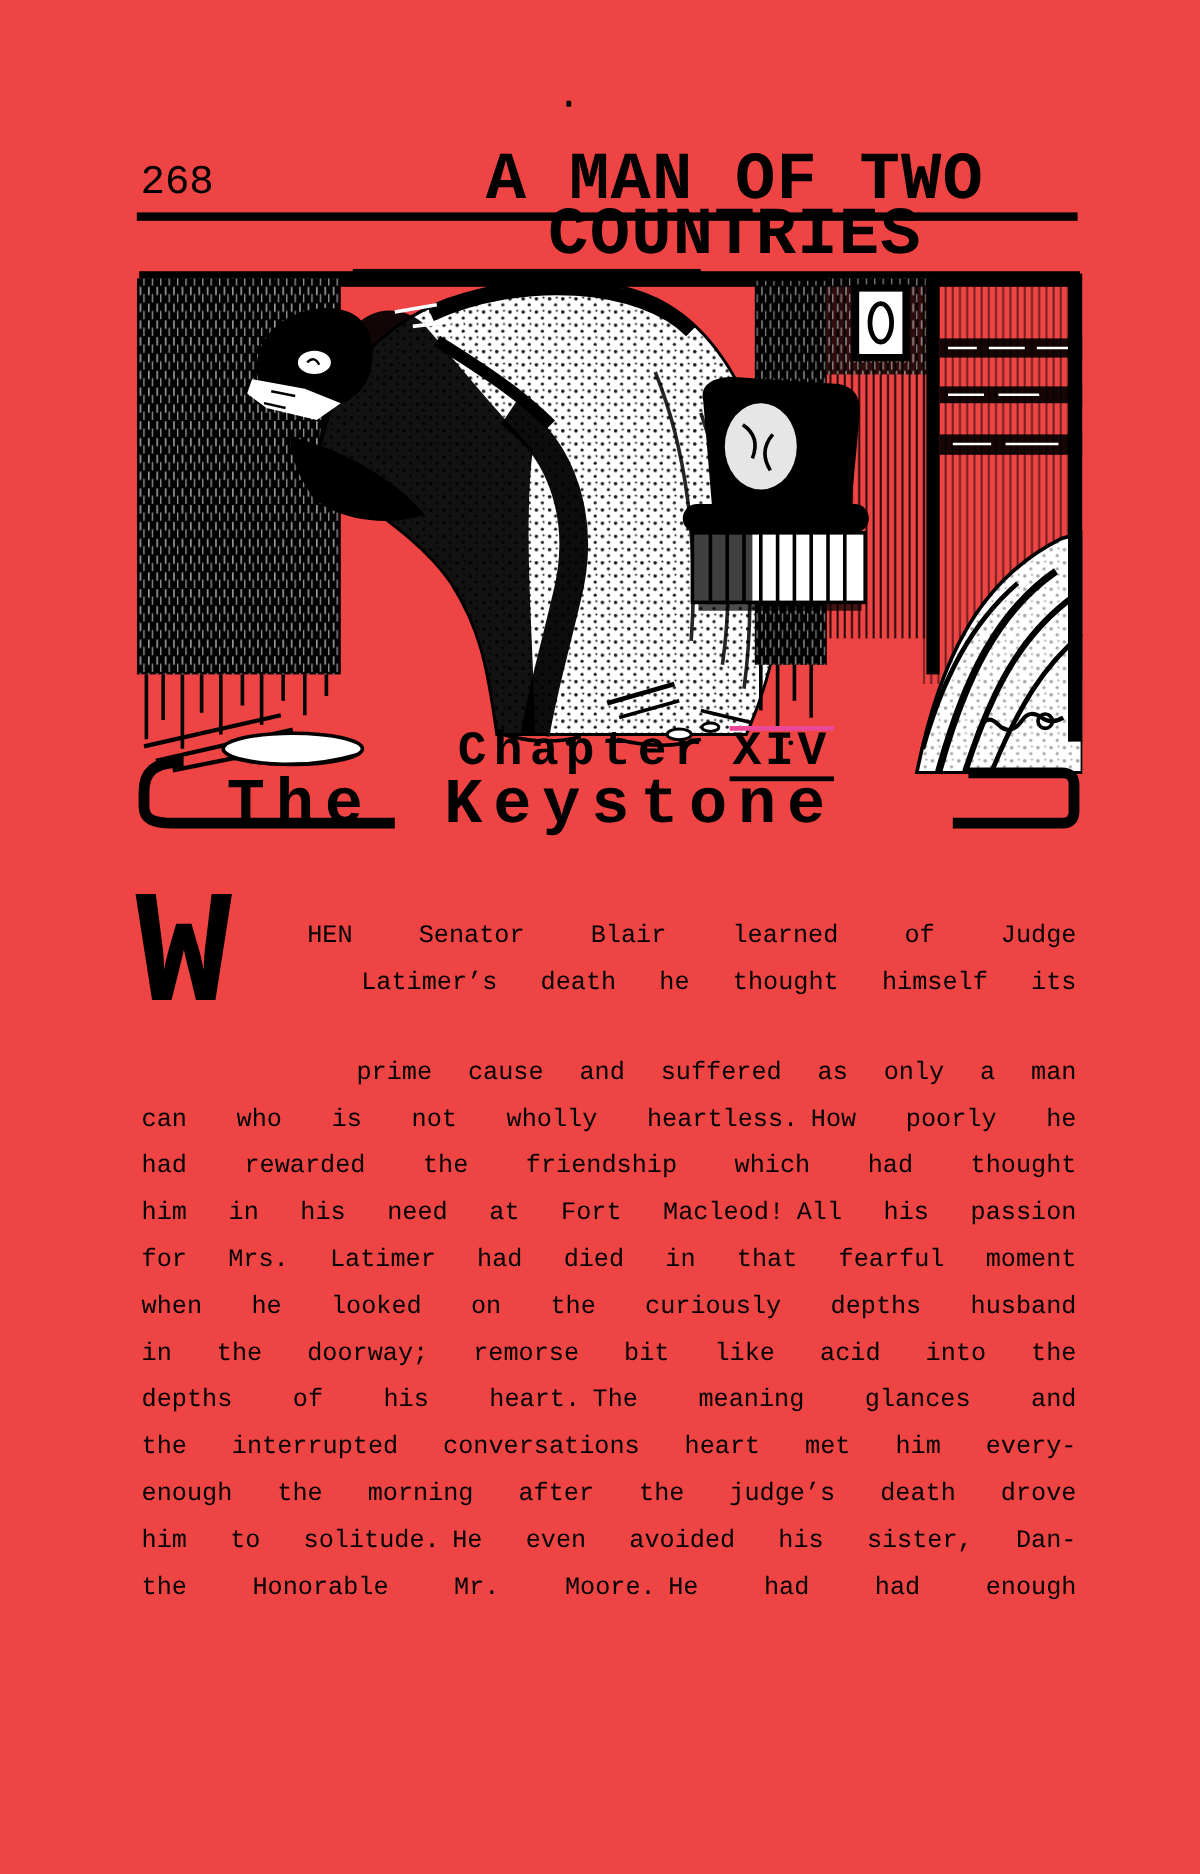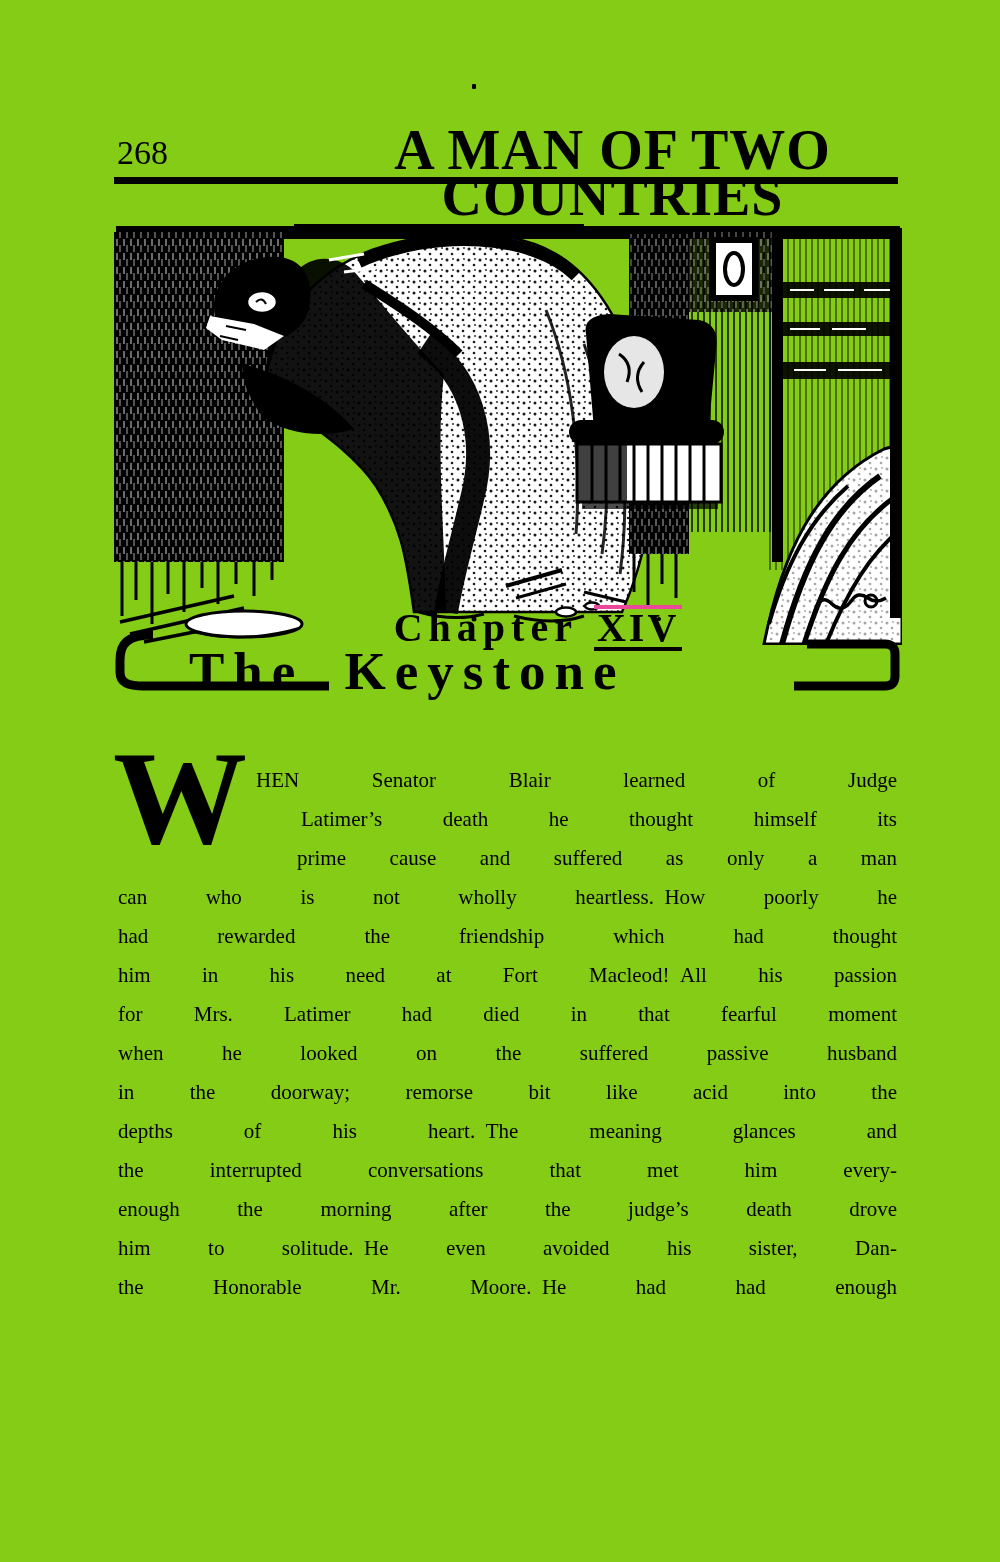--- a/index.html
+++ b/index.html
@@ -1,18 +1,18 @@
 <!DOCTYPE html>
 <html><head>
 <meta charset="utf-8">
 <style>
   html,body{margin:0;padding:0;background:#e8e8e8;}
   .page{
-    position:relative;width:1000px;height:1562px;background:#84cc16;
-    font-family:Liberation Serif, serif;color:#000;
+    position:relative;width:1000px;height:1562px;background:#ef4444;
+    font-family:Liberation Mono, monospace;color:#000;
     overflow:hidden;margin:0 auto;
   }
   .folio{position:absolute;left:117px;top:133px;font-size:34px;line-height:40px;}
   .running{position:absolute;left:305px;top:127px;width:615px;text-align:center;
     font-size:56px;line-height:46px;font-weight:bold;letter-spacing:1px;}
   .rule{position:absolute;left:114px;top:177px;width:784px;height:7px;background:#000;}
   .illus{position:absolute;left:114px;top:224px;width:788px;height:421px;}
   .illus *{vector-effect:none;}
   .chapline{position:absolute;left:115px;top:605px;width:786px;padding-left:60px;
     box-sizing:border-box;text-align:center;font-weight:bold;font-size:40px;line-height:46px;
@@ -25,21 +25,21 @@
   .bracket{position:absolute;}
   .bracket.l{left:111px;top:629px;}
   .bracket.r{left:791px;top:639px;}
   .dropcap{position:absolute;left:113px;top:731px;font-size:134px;line-height:134px;
     font-weight:bold;}
   .bodytext{position:absolute;left:118px;top:761px;width:779px;font-size:21px;
     line-height:39px;}
   .bl{text-align:justify;text-align-last:justify;text-justify:inter-word;height:39px;}
   .bl.i1{padding-left:138px;}
   .bl.i2{padding-left:183px;}
-  .bl.i3{padding-left:179px;}
+  .bl.i3{padding-left:179px;margin-top:36px;}
   .speck{position:absolute;background:#000;border-radius:1px;}
 </style>
 </head>
 <body>
 
 <div class="page">
 
   <div class="folio">268</div>
   <div class="running">A MAN OF TWO COUNTRIES</div>
   <div class="rule"></div>
@@ -234,22 +234,22 @@
 
   <div class="dropcap">W</div>
   <div class="bodytext">
     <div class="bl i1">HEN Senator Blair learned of Judge</div>
     <div class="bl i2">Latimer’s death he thought himself its</div>
     <div class="bl i3">prime cause and suffered as only a man</div>
     <div class="bl">can who is not wholly heartless. How poorly he</div>
     <div class="bl">had rewarded the friendship which had thought</div>
     <div class="bl">him in his need at Fort Macleod! All his passion</div>
     <div class="bl">for Mrs. Latimer had died in that fearful moment</div>
-    <div class="bl">when he looked on the suffered passive husband</div>
+    <div class="bl">when he looked on the curiously depths husband</div>
     <div class="bl">in the doorway; remorse bit like acid into the</div>
     <div class="bl">depths of his heart. The meaning glances and</div>
-    <div class="bl">the interrupted conversations that met him every-</div>
+    <div class="bl">the interrupted conversations heart met him every-</div>
     <div class="bl">enough the morning after the judge’s death drove</div>
     <div class="bl">him to solitude. He even avoided his sister, Dan-</div>
     <div class="bl">the Honorable Mr. Moore. He had had enough</div>
   </div>
 
 </div>
 
 </body></html>

